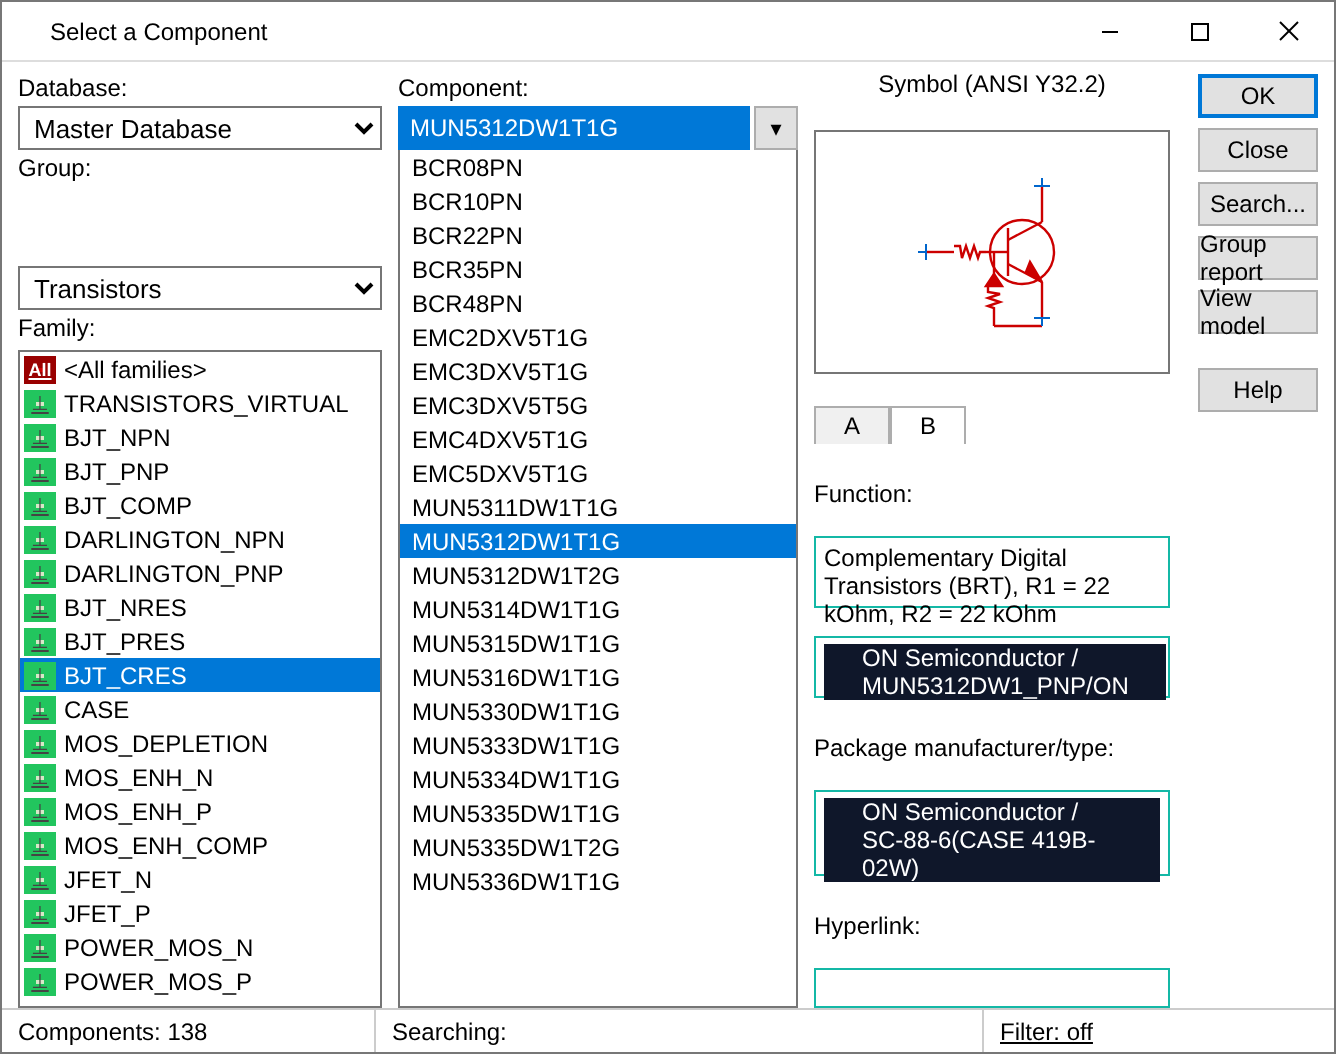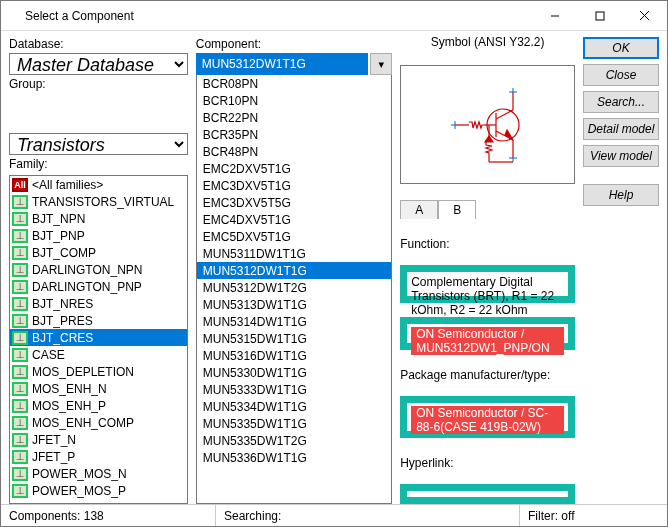--- a/index.html
+++ b/index.html
@@ -8,51 +8,51 @@
   .titlebar { height: 30px; display: flex; align-items: center; padding-left: 24px; border-bottom: 1px solid #ddd; }
   .titlebar-title { flex: 1; }
   .tb-btn { width: 45px; height: 30px; display: flex; align-items: center; justify-content: center; }
   .content { flex: 1; display: flex; padding: 4px 8px 0 8px; gap: 8px; overflow: hidden; }
   .col { display: flex; flex-direction: column; }
   .col-left { width: 182px; }
   .col-mid { width: 200px; }
   .col-symbol { width: 178px; gap: 12px; }
   .col-btns { flex: 1; }
   .label { margin: 2px 0 2px 0; }
-  select.combo { width: 100%; height: 22px; border: 1px solid #767676; background: #fff; font-size: 18px; padding-left: 3px; font-style: italic; }
+  select.combo { width: 100%; height: 22px; border: 1px solid #767676; background: #fff; font-size: 13px; padding-left: 3px; }
   .combo-row { display: flex; gap: 2px; }
   .combo-row select { flex: 1; margin-top: 40px; }
   .icon-btn { width: 22px; height: 22px; border: 1px solid #adadad; background: #e1e1e1; display:flex; align-items:center; justify-content:center; font-size:11px; }
   .listbox { flex: 1; border: 1px solid #767676; background: #fff; overflow-y: scroll; margin-top: 2px; }
   .family-row { display: flex; align-items: center; height: 17px; padding-left: 2px; gap: 4px; cursor: default; }
   .family-row.sel { background: #0078d7; color: #fff; }
-  .fam-icon { width: 16px; height: 14px; display:inline-flex; align-items:center; justify-content:center; font-size:10px; background:#d8e8c8; border:2px solid #22c55e; color:#444; }
+  .fam-icon { width: 16px; height: 14px; display:inline-flex; align-items:center; justify-content:center; font-size:10px; background:#d8e8c8; border:6px solid #22c55e; color:#444;text-decoration:underline; }
   .fam-icon.all { background:#c00; color:#fff; border-color:#900; font-weight:bold; font-size:9px; }
   .comp-input-row { display:flex; gap:2px; }
   .comp-input { flex:1; height:22px; border:2px solid #0078d7; padding:0 4px; font-size:12px; background:#0078d7; color:#fff; }
   .comp-input::selection { background:#0078d7; color:#fff; }
   .comp-list { flex:1; border:1px solid #767676; border-top:none; background:#fff; overflow-y:scroll; }
   .comp-item { height:17px; padding:0 6px; display:flex; align-items:center; cursor:default; }
   .comp-item.sel { background:#0078d7; color:#fff; }
   .symbol-title { text-align:center; margin-bottom:4px; }
   .symbol-box { height:148px; border:1px solid #767676; background:#fff; display:flex; align-items:center; justify-content:center; }
   .tabs { display:flex; margin-top:4px; }
   .tab { border:1px solid #adadad; padding:2px 14px; background:#fff; border-bottom:none; font-size:12px; }
   .tab.active { background:#fff; }
   .tab.inactive { background:#f0f0f0; }
   .field-label { margin-top:6px; }
-  .field-box { border:7px solid #14b8a6; background:#fff; padding:3px 4px; min-height:20px; margin-top:2px; font-size:12px; }
+  .field-box { border:1px solid #14b8a6; background:#fff; padding:3px 4px; min-height:20px; margin-top:2px; font-size:12px; }
   .field-box.tall { height:42px; }
-  .sel-text { background:#ef4444; color:#fff; display:inline-block; padding:0 5px; }
-  .btn { width: 76px; height:22px; border:1px solid #adadad; background:#e1e1e1; margin-bottom:5px; font-size:12px; display:flex; align-items:center; justify-content:center; cursor:pointer;font-style:italic; }
+  .sel-text { background:#0f172a; color:#fff; display:inline-block; padding:0 19px; }
+  .btn { width: 60px; height:22px; border:1px solid #adadad; background:#e1e1e1; margin-bottom:5px; font-size:12px; display:flex; align-items:center; justify-content:center; cursor:pointer; }
   .btn.default { border:2px solid #0078d7; }
   .statusbar { height:22px; border-top:1px solid #ccc; display:flex; align-items:center; font-size:12px; }
   .status-cell { padding:0 8px; border-right:1px solid #ccc; height:100%; display:flex; align-items:center; }
-  .status-cell:last-child { border-right:none; flex:1; justify-content:flex-start; }
-  .sc1 { width:215px; } .sc2 { width:304px; }
+  .status-cell:last-child { border-right:none; flex:1; justify-content:flex-start;text-decoration:underline; }
+  .sc1 { width:187px; } .sc2 { width:304px; }
   ::-webkit-scrollbar { width:16px; }
   ::-webkit-scrollbar-track { background:#f0f0f0; }
   ::-webkit-scrollbar-thumb { background:#c2c2c2; border:1px solid #a0a0a0; }
 </style>
 </head>
 <body>
 
 <div class="window">
   <div class="titlebar">
     <span class="titlebar-title">Select a Component</span>
@@ -183,21 +183,20 @@
           <div class="comp-item">BCR35PN</div>
           <div class="comp-item">BCR48PN</div>
           <div class="comp-item">EMC2DXV5T1G</div>
           <div class="comp-item">EMC3DXV5T1G</div>
           <div class="comp-item">EMC3DXV5T5G</div>
           <div class="comp-item">EMC4DXV5T1G</div>
           <div class="comp-item">EMC5DXV5T1G</div>
           <div class="comp-item">MUN5311DW1T1G</div>
           <div class="comp-item sel">MUN5312DW1T1G</div>
           <div class="comp-item">MUN5312DW1T2G</div>
-          <div class="comp-item">MUN5313DW1T1G</div>
           <div class="comp-item">MUN5314DW1T1G</div>
           <div class="comp-item">MUN5315DW1T1G</div>
           <div class="comp-item">MUN5316DW1T1G</div>
           <div class="comp-item">MUN5330DW1T1G</div>
           <div class="comp-item">MUN5333DW1T1G</div>
           <div class="comp-item">MUN5334DW1T1G</div>
           <div class="comp-item">MUN5335DW1T1G</div>
           <div class="comp-item">MUN5335DW1T2G</div>
           <div class="comp-item">MUN5336DW1T1G</div>
         </div>
@@ -244,21 +243,21 @@
       <div class="field-label">Package manufacturer/type:</div>
       <div class="field-box"><span class="sel-text">ON Semiconductor / SC-88-6(CASE 419B-02W)</span></div>
       <div class="field-label">Hyperlink:</div>
       <div class="field-box"></div>
     </div>
 
     <div class="col col-btns" style="align-items:flex-end; padding-top:2px;">
       <div class="btn default">OK</div>
       <div class="btn">Close</div>
       <div class="btn">Search...</div>
-      <div class="btn">Detail model</div>
+      <div class="btn">Group report</div>
       <div class="btn">View model</div>
       <div style="height:12px"></div>
       <div class="btn">Help</div>
     </div>
   </div>
 
   <div class="statusbar">
     <div class="status-cell sc1">Components: 138</div>
     <div class="status-cell sc2">Searching:</div>
     <div class="status-cell">Filter: off</div>

